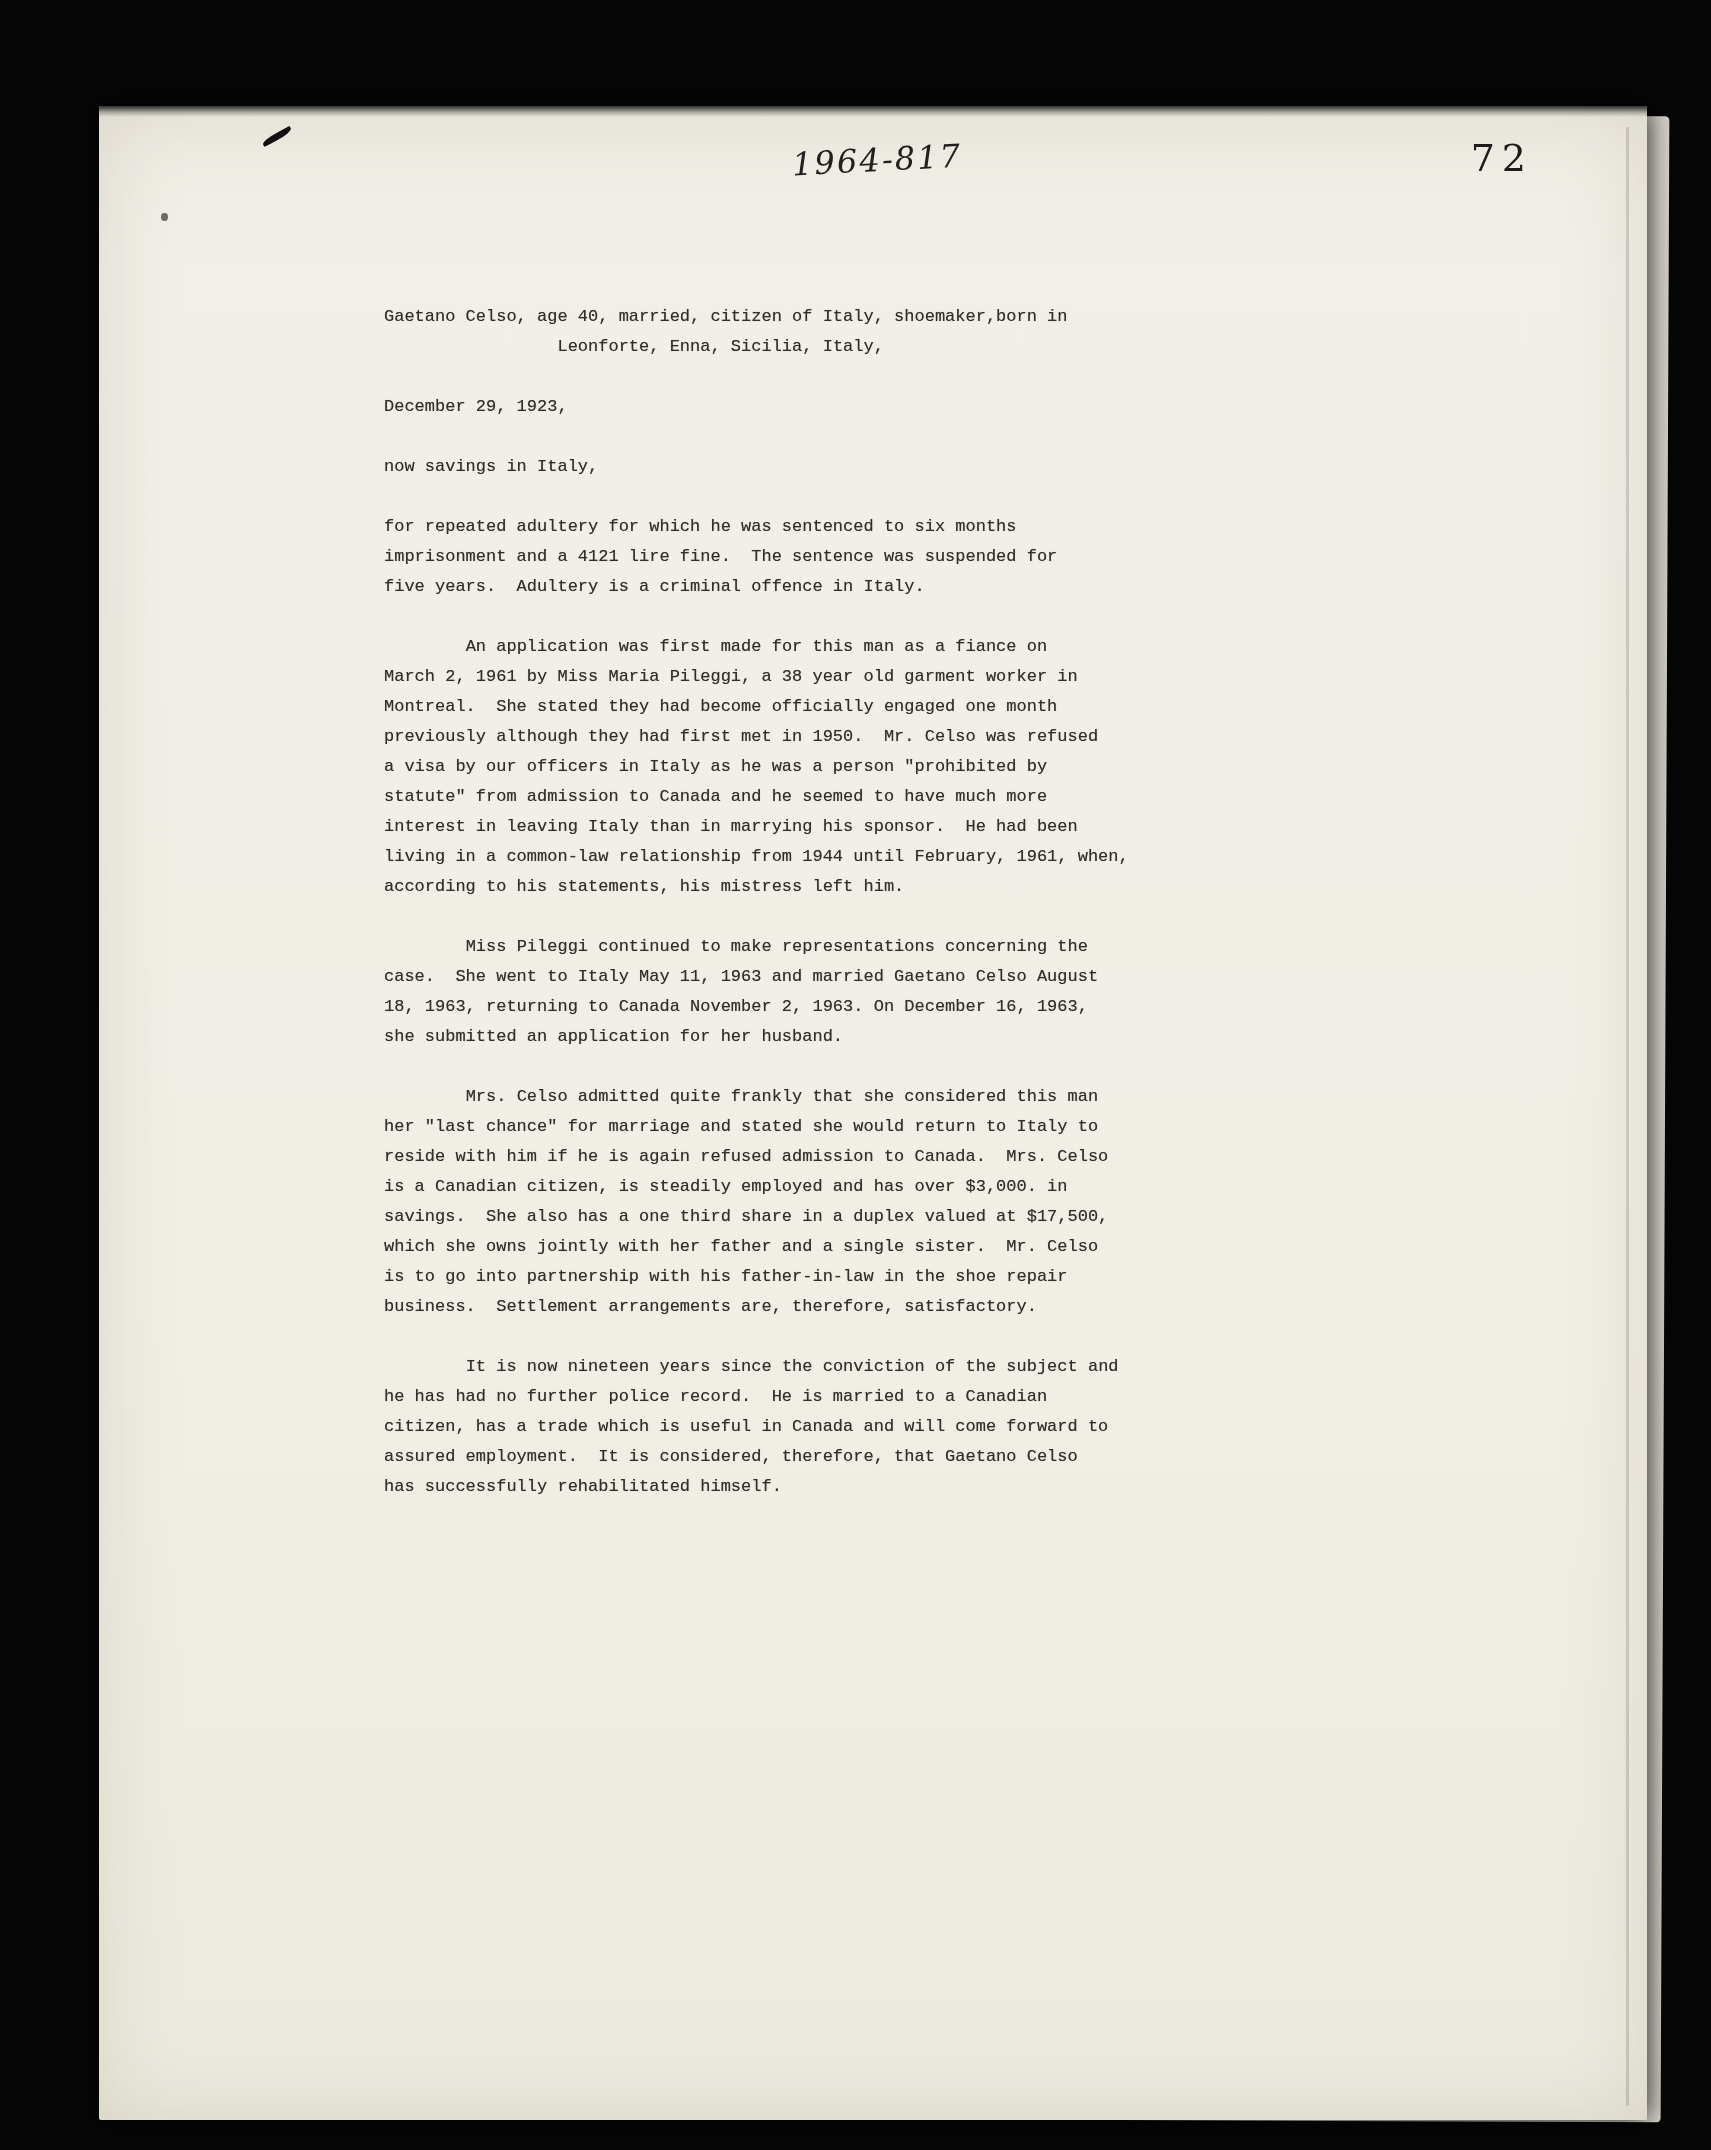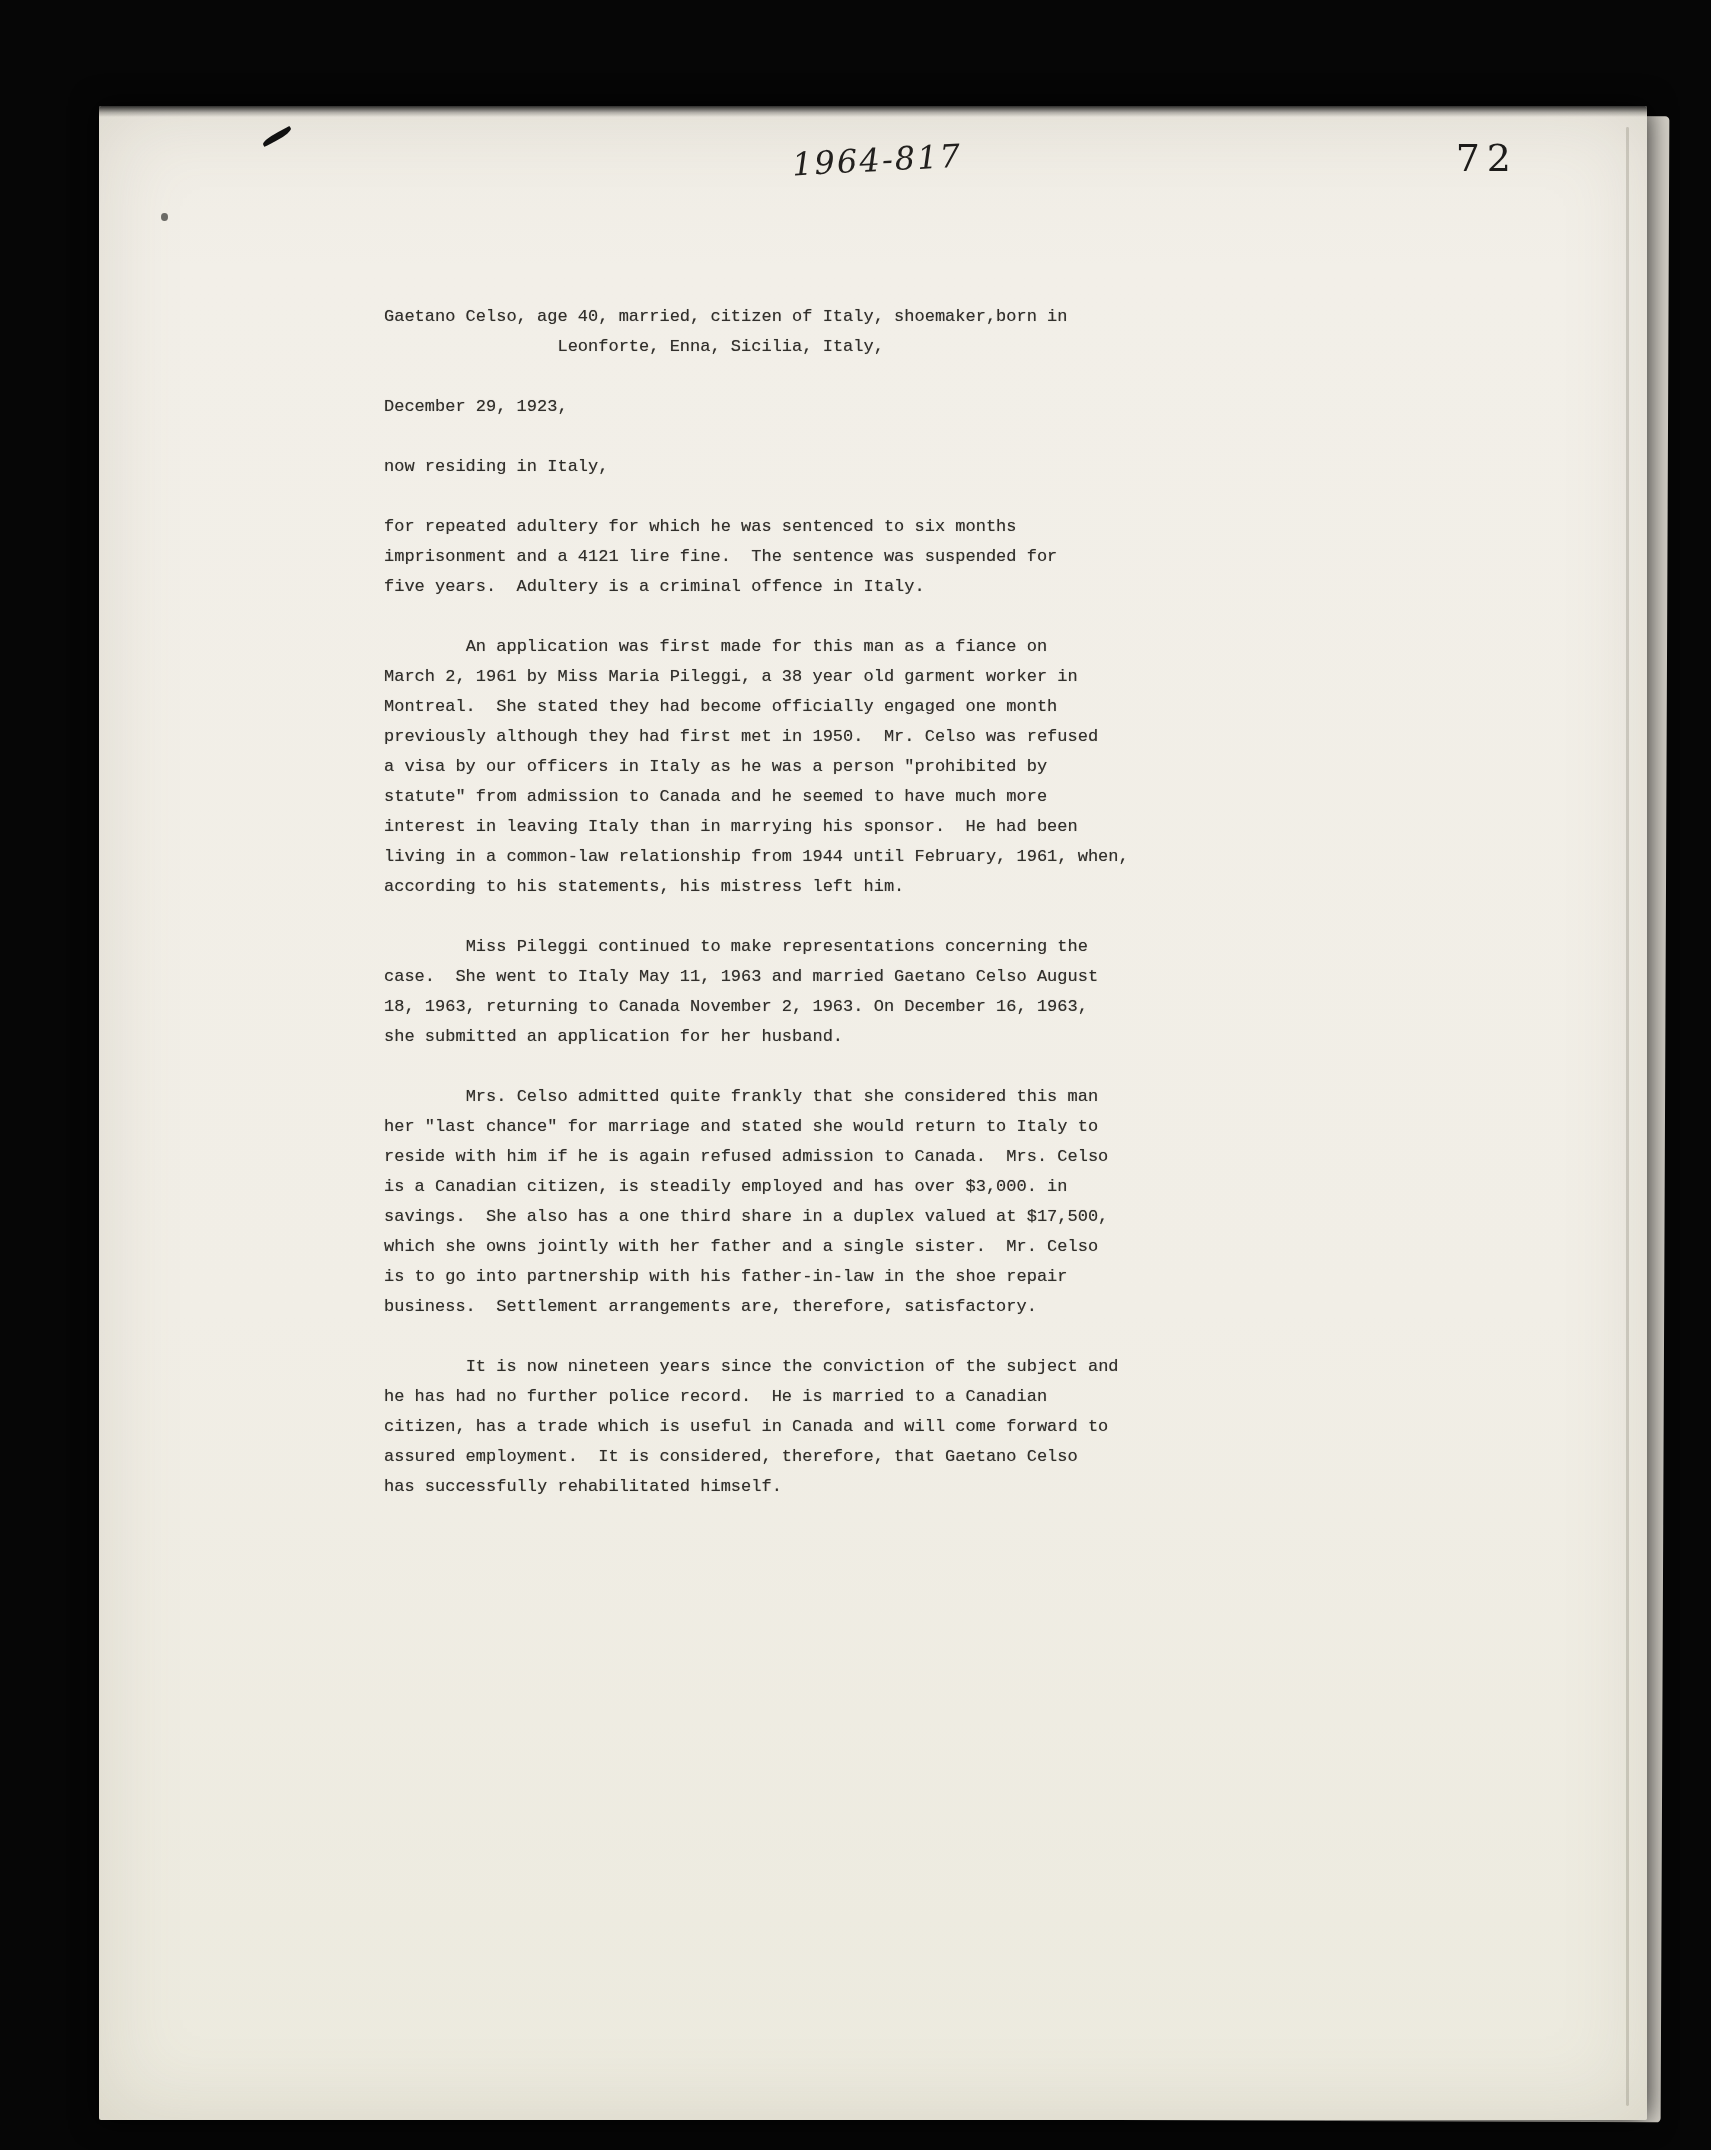--- a/index.html
+++ b/index.html
@@ -80,21 +80,21 @@
     font-family: "DejaVu Serif", serif;
     font-style: italic;
     font-size: 32px;
     letter-spacing: 2.1px;
     color: #22201e;
     transform: rotate(-3deg);
     white-space: nowrap;
   }
   .page-number {
     position: absolute;
-    right: 129px;
+    right: 114px;
     top: 30px;
     font-family: "DejaVu Serif", serif;
     font-size: 38px;
     letter-spacing: 7px;
     color: #1d1c1a;
   }
   .content {
     position: absolute;
     left: 285px;
     top: 196px;
@@ -120,21 +120,21 @@
   <span class="ink-dot"></span>
 
   <div class="annotation">1964-817</div>
 
   <div class="page-number">72</div>
 
   <div class="content">
     <p class="para">Gaetano Celso, age 40, married, citizen of Italy, shoemaker,born in
                  Leonforte, Enna, Sicilia, Italy,</p>
     <p class="para">December 29, 1923,</p>
-    <p class="para">now residing in Italy,</p>
+    <p class="para">now savings in Italy,</p>
     <p class="para">for repeated adultery for which he was sentenced to six months
 imprisonment and a 4121 lire fine.  The sentence was suspended for
 five years.  Adultery is a criminal offence in Italy.</p>
     <p class="para">        An application was first made for this man as a fiance on
 March 2, 1961 by Miss Maria Pileggi, a 38 year old garment worker in
 Montreal.  She stated they had become officially engaged one month
 previously although they had first met in 1950.  Mr. Celso was refused
 a visa by our officers in Italy as he was a person "prohibited by
 statute" from admission to Canada and he seemed to have much more
 interest in leaving Italy than in marrying his sponsor.  He had been

